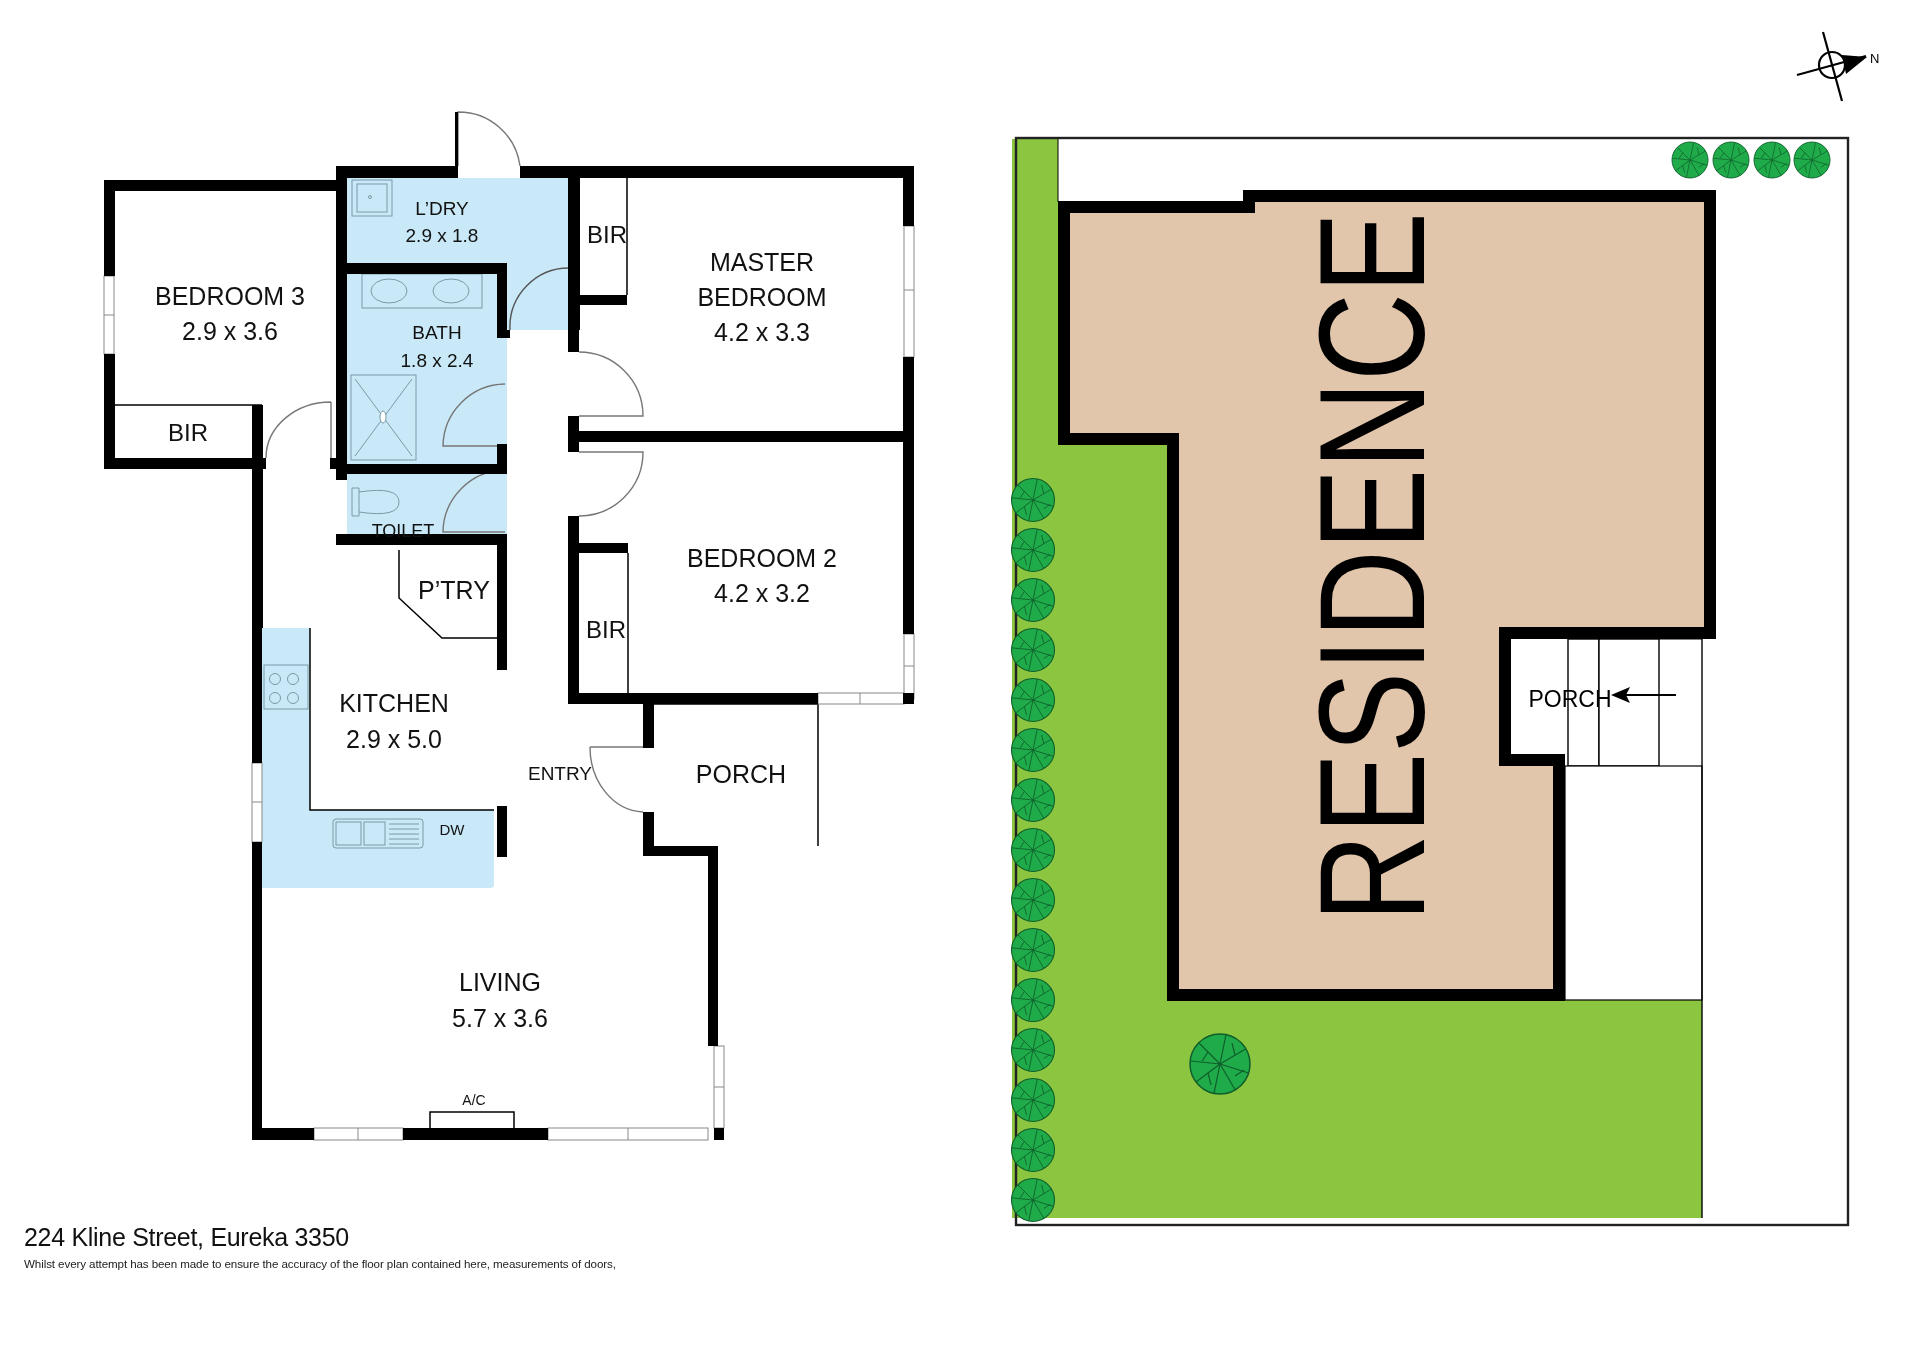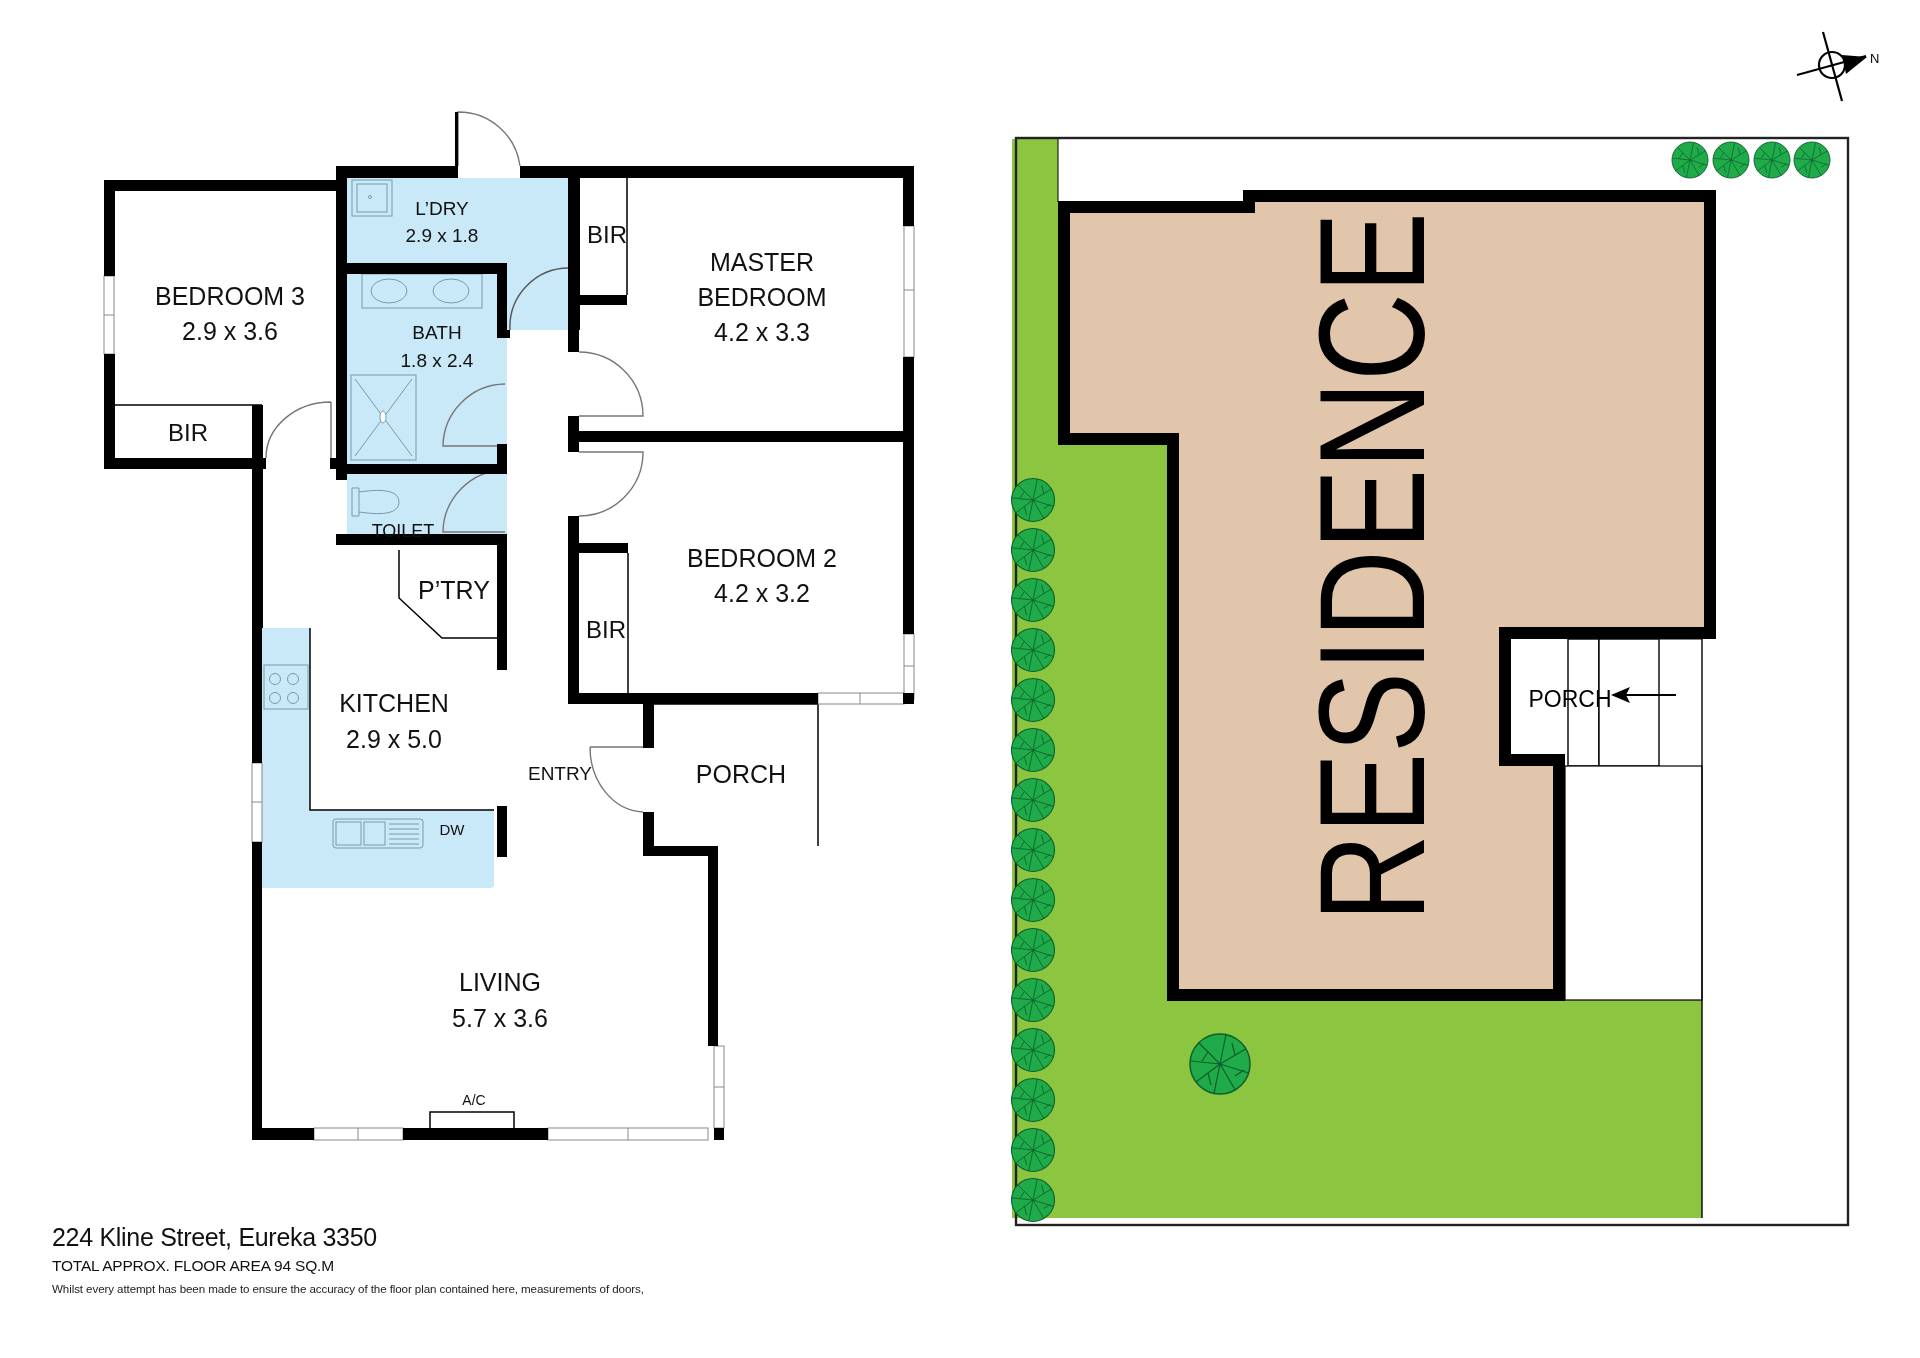--- a/index.html
+++ b/index.html
@@ -1,19 +1,19 @@
 <!DOCTYPE html>
 <html><head>
 <meta charset="utf-8">
 <style>
   html, body { margin:0; padding:0; background:#ffffff; }
   body { width:1920px; height:1358px; position:relative; overflow:hidden; font-family:"Liberation Sans", "DejaVu Sans", sans-serif; color:#111; }
   #plan { position:absolute; left:0; top:0; width:1920px; height:1358px; }
   .lbl { font-family:"Liberation Sans", "DejaVu Sans", sans-serif; fill:#111; text-anchor:middle; }
-  .footer { position:absolute; left:52px; top:1222px; width:900px; }
+  .footer { position:absolute; left:24px; top:1222px; width:900px; }
   .addr { font-size:25px; line-height:30px; letter-spacing:-0.3px; }
   .area { font-size:15.5px; line-height:22px; margin-top:3px; letter-spacing:-0.2px; }
   .disc { font-size:11.6px; line-height:16.5px; margin-top:4px; color:#222; letter-spacing:-0.1px; }
 </style>
 </head>
 <body>
 
 <svg id="plan" viewBox="0 0 1920 1358" xmlns="http://www.w3.org/2000/svg">
   <defs>
     <g id="tree">
@@ -241,17 +241,16 @@
       <use href="#tree" transform="translate(1033 1150) scale(21.5)"></use>
       <use href="#tree" transform="translate(1033 1200) scale(21.5)"></use>
 
       <use href="#tree" transform="translate(1220 1064) scale(30)"></use>
     </g>
   </g>
 </svg>
 
 <div class="footer">
   <div class="addr">224 Kline Street, Eureka 3350</div>
-  <div class="area">TOTAL APPROX. FLOOR AREA 94 SQ.M</div>
   <div class="disc">
     <div>Whilst every attempt has been made to ensure the accuracy of the floor plan contained here, measurements of doors,</div>
   </div>
 </div>
 
 </body></html>

